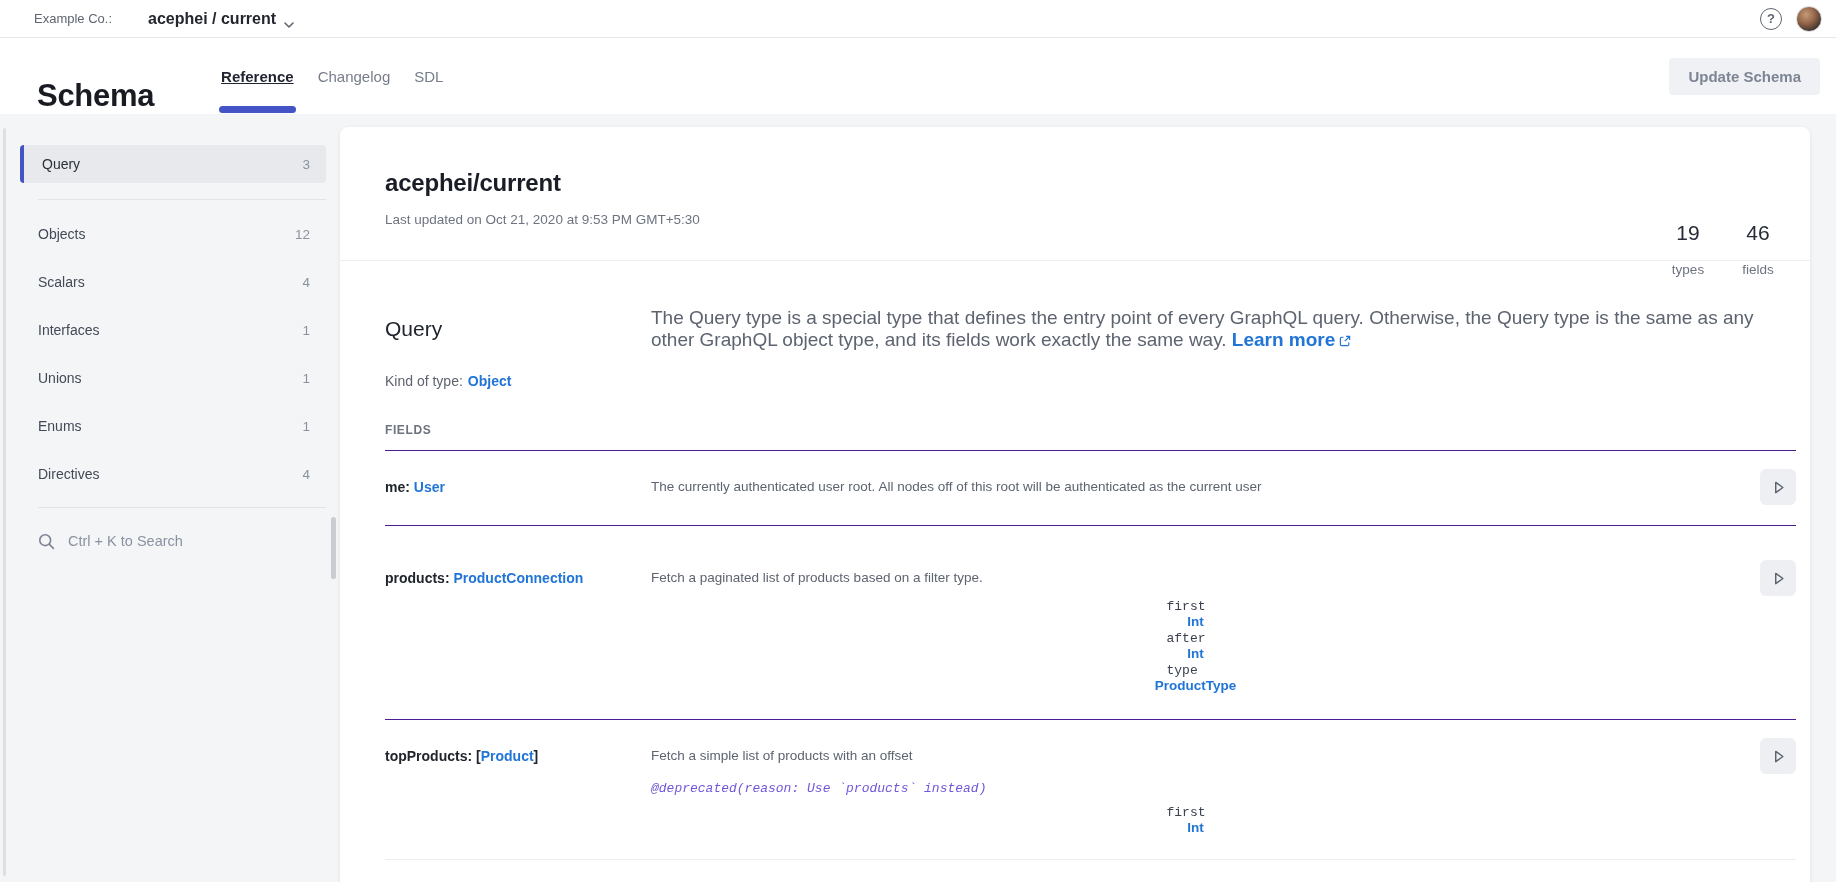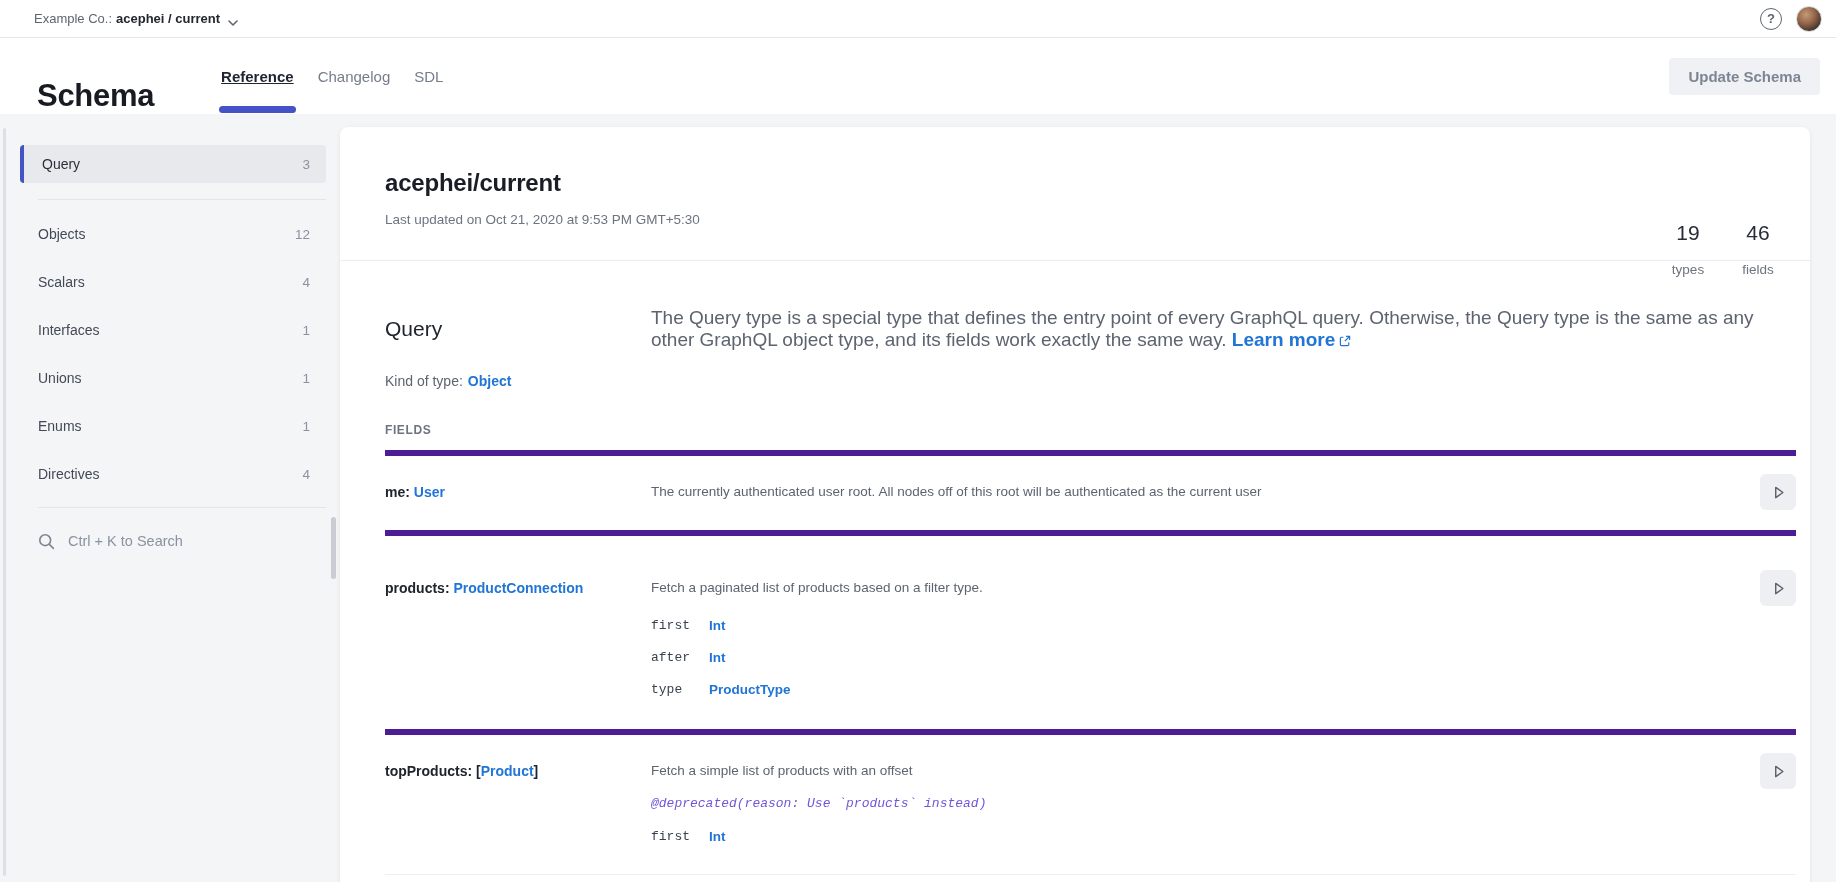--- a/index.html
+++ b/index.html
@@ -11,22 +11,22 @@
   }
   .mono { font-family: "Liberation Mono", "DejaVu Sans Mono", monospace; }
 
   
   .topbar {
     height: 38px; background: #fff; border-bottom: 1px solid #e5e7ea;
     display: flex; align-items: center; padding: 0 14px 0 34px;
   }
   .org-label { font-size: 13px; color: #5f6571; }
   .graph-selector {
-    display: flex; align-items: center; gap: 8px; margin-left: 4px;
-    font-size: 13px; font-weight: 700; color: #23262e; cursor: pointer;
+    display: flex; align-items: center; gap: 8px; margin-left: 36px;
+    font-size: 16px; font-weight: 700; color: #23262e; cursor: pointer;
     background: none; border: none; font-family: inherit;
   }
   .chev { width: 10px; height: 7px; display: inline-block; }
   .topbar-right { margin-left: auto; display: flex; align-items: center; gap: 14px; }
   .help-btn {
     width: 22px; height: 22px; border-radius: 50%; border: 1.6px solid #5f6571;
     background: none; color: #5f6571; font-size: 13px; font-weight: 700;
     display: flex; align-items: center; justify-content: center; cursor: pointer;
     font-family: inherit; line-height: 1;
   }
@@ -110,30 +110,30 @@
   .type-section { padding: 46px 14px 0 45px; }
   .grid-row { display: grid; grid-template-columns: 266px 1fr 56px; align-items: start; }
   .type-name { font-size: 21px; font-weight: 500; color: #20242d; margin-top: 10px; }
   .type-desc { font-size: 19px; line-height: 22px; color: #5d6470; padding-right: 40px; grid-column: 2 / 4; }
   a.link { color: #2075d6; text-decoration: none; font-weight: 600; cursor: pointer; }
   .ext-icon { width: 12px; height: 12px; margin-left: 4px; vertical-align: -1px; }
   .kind-line { margin-top: 22px; font-size: 14px; color: #5d6470; }
   .kind-line a.link { margin-left: 5px; }
   .fields-heading { margin-top: 34px; margin-bottom: 13px; font-size: 12px; font-weight: 700; letter-spacing: 0.6px; color: #6d7480; }
 
-  .field-row { border-top: 6px solid #4c1d95; }
+  .field-row { border-top: 1px solid #4c1d95; }
   .field-row.last { border-bottom: 1px solid #eceef1; }
   .fr-1 { padding: 26px 0 20px; }
   .fr-2 { padding: 42px 0 24px; }
   .fr-3 { padding: 26px 0 22px; }
   .field-name { font-size: 14px; font-weight: 700; color: #20242d; line-height: 20px; }
   .field-name a.link { font-weight: 700; }
   .field-desc { font-size: 13.5px; color: #5d6470; line-height: 20px; padding-right: 40px; }
   .args { margin-top: 11px; }
-  .arg-row { display: flex; align-items: center; height: 32px; }
+  .arg-row { display: flex; align-items: center; height: 32px; flex-direction: column; }
   .arg-name { font-size: 13px; color: #3a4250; width: 58px; }
   .arg-type { font-size: 13.5px; }
   .deprecated { font-size: 13px; color: #7156d9; margin-top: 9px; line-height: 28px; font-style: italic; }
   .run-btn {
     width: 36px; height: 36px; border-radius: 6px; background: #edeff2; border: none;
     cursor: pointer; display: flex; align-items: center; justify-content: center;
     margin-top: -8px; color: #5a6270; justify-self: end; margin-right: 0;
   }
   .run-btn svg { width: 19px; height: 19px; }
 </style>

